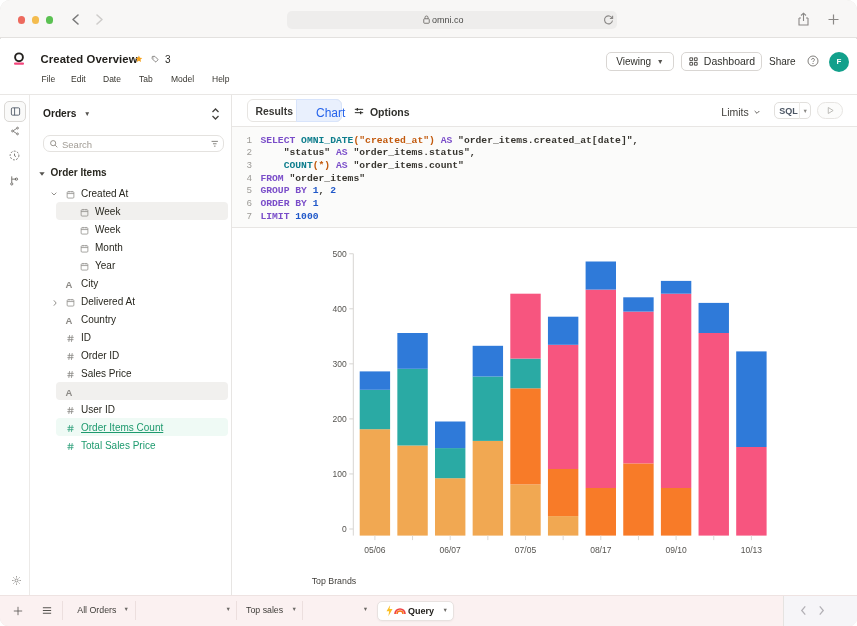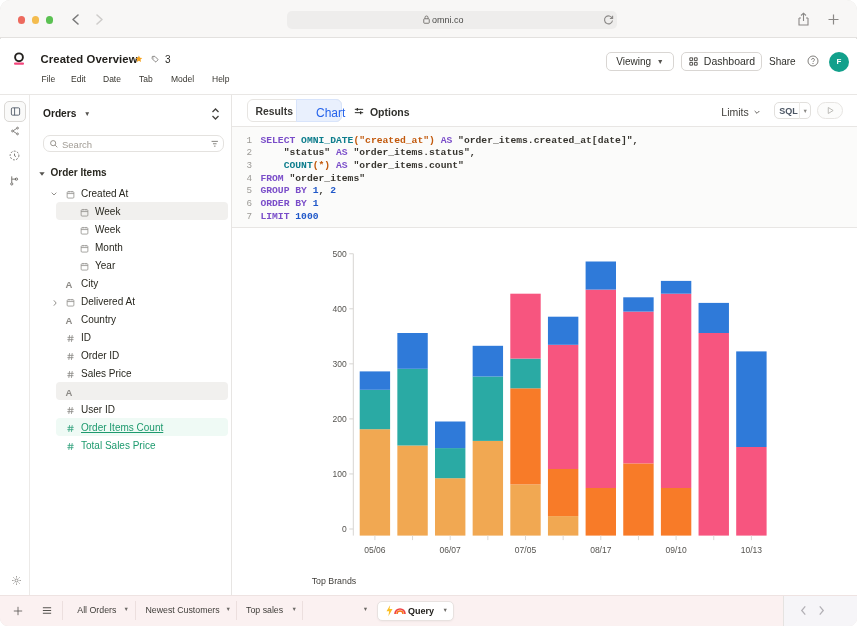--- a/index.html
+++ b/index.html
@@ -333,21 +333,20 @@
   <svg class="abs" style="left:12.5px;top:605.5px" width="10" height="10" viewBox="0 0 24 24" fill="none" stroke="#55534f" stroke-width="1.9">
       <path d="M12 2 v20 M2 12 h20"></path>
     </svg>
   <svg class="abs" style="left:41px;top:605px" width="12" height="11" viewBox="0 0 24 24" fill="none" stroke="#55534f" stroke-width="2.2">
       <path d="M3 6 h18 M3 12 h18 M3 18 h18"></path>
     </svg>
   <div class="abs" style="left:62px; top:601px; width:1px; height:19px; background:#ecdfde;"></div>
   <div class="btab" style="left:77.3px; top:595px;">All Orders</div>
   <div class="abs" style="left:123.5px; top:606px; font-size:5.5px; color:#6b6965;">▼</div>
   <div class="abs" style="left:135px; top:601px; width:1px; height:19px; background:#ecdfde;"></div>
-  <div class="btab" style="left:145.4px; top:595px;">Newest Customers</div>
   <div class="abs" style="left:225.5px; top:606px; font-size:5.5px; color:#6b6965;">▼</div>
   <div class="abs" style="left:236px; top:601px; width:1px; height:19px; background:#ecdfde;"></div>
   <div class="btab" style="left:246px; top:595px;">Top sales</div>
   <div class="abs" style="left:291.5px; top:606px; font-size:5.5px; color:#6b6965;">▼</div>
   <div class="abs" style="left:302.3px; top:601px; width:1px; height:19px; background:#ecdfde;"></div>
   <div class="btab" style="left:311.7px; top:566px;">Top Brands</div>
   <div class="abs" style="left:362.7px; top:606px; font-size:5.5px; color:#6b6965;">▼</div>
   <div class="abs" style="left:377px; top:600.5px; width:77px; height:20px; background:#fff; border:1px solid #e8e2e0; border-radius:5px; box-shadow:0 1px 2px rgba(0,0,0,0.04);"></div>
   <svg class="abs" style="left:385px;top:604px" width="9" height="13" viewBox="0 0 24 32">
       <path d="M14 1 L4 18 H11 L9 31 L20 12 H12 Z" fill="#fbbf24"></path>

